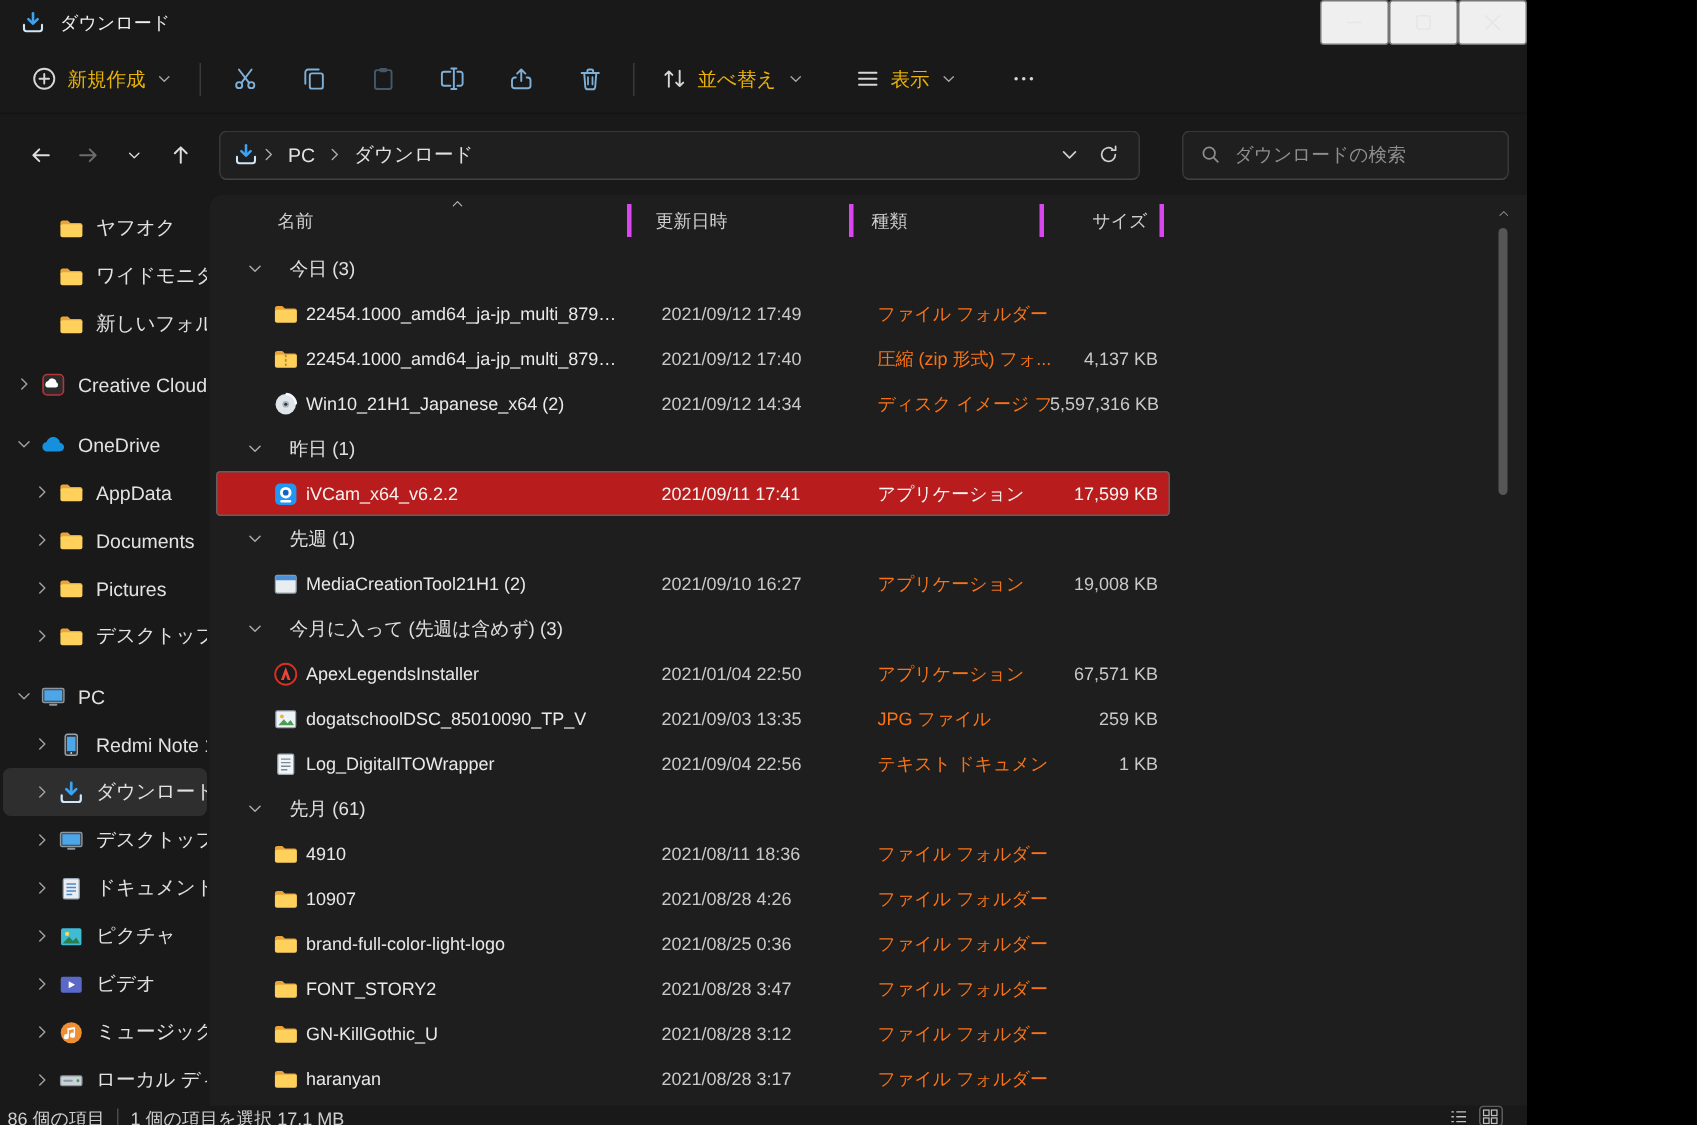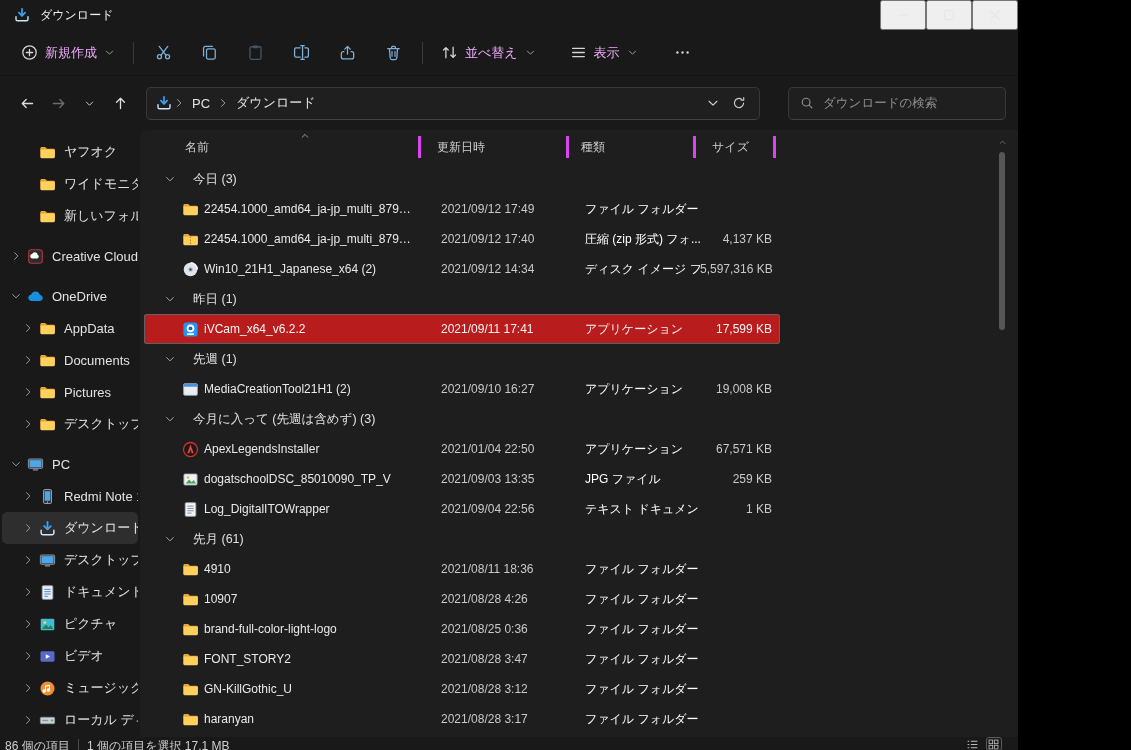--- a/index.html
+++ b/index.html
@@ -12,21 +12,21 @@
   .titlebar{height:30px;flex:0 0 30px;display:flex;align-items:center;padding-left:14px}
   .tb-ico,.tb-ico svg{width:16px;height:16px}
   .tb-ico{margin-right:10px}
   .tb-title{font-size:12px;color:#f0f0f0}
   .win-controls{margin-left:auto;display:flex;height:30px}
   .wc{width:46px;height:30px;display:flex;align-items:center;justify-content:center;color:#e6e6e6;cursor:default}
   .wc svg{width:10px;height:10px}
 
   
   .toolbar{height:46px;flex:0 0 46px;display:flex;align-items:center;padding:0 12px;border-bottom:1px solid #141414}
-  .tbtn{display:flex;align-items:center;gap:7px;background:none;border:none;color:#f0abfc;font:13px "Liberation Sans","DejaVu Sans",sans-serif;padding:7px 9px;border-radius:5px;cursor:default}
+  .tbtn{display:flex;align-items:center;gap:7px;background:none;border:none;color:#eab308;font:13px "Liberation Sans","DejaVu Sans",sans-serif;padding:7px 9px;border-radius:5px;cursor:default}
   .ibtn{width:40px;height:34px;display:flex;align-items:center;justify-content:center;border:none;background:none;border-radius:5px;cursor:default}
   .tico,.tico svg{width:17px;height:17px}
   .tico{color:#d6d6d6}
   .edit-ico{color:#7fb0d8}
   .disabled{opacity:.42}
   .chev-mini,.chev-mini svg{width:11px;height:11px}
   .chev-mini{color:#a6a6a6}
   .tsep{width:1px;height:22px;background:#3a3a3a;margin:0 9px}
   .icon-row{display:flex;gap:6px}
   .m16{margin-left:16px}
@@ -63,34 +63,34 @@
   .sb-ico{width:17px;height:17px;flex:0 0 17px;margin-right:8px}
   .sb-ico svg{width:17px;height:17px}
   .sb-label{overflow:hidden}
 
   .main{flex:1;background:#1e1e1e;border-radius:8px 0 0 0;position:relative;min-width:0}
   .colheader{height:34px;display:flex;align-items:center;position:relative;font-size:12px;color:#cfcfcf}
   .hcell{height:22px;line-height:22px;border-right:3px solid #d946ef;cursor:default}
   .h-name{width:281px;padding-left:45px}
   .h-date{width:148px;padding-left:16px}
   .h-type{width:127px;padding-left:12px}
-  .h-size{width:80px;padding-right:8px;text-align:center}
+  .h-size{width:80px;padding-right:8px;text-align:right}
   .sort-caret{position:absolute;left:160px;top:1px;width:10px;height:10px;color:#b5b5b5}
   .sort-caret svg{width:10px;height:10px}
 
   .group-header{height:30px;display:flex;align-items:center;padding-left:24px;gap:17px;font-size:12.5px;color:#e0e0e0;cursor:default}
   .g-chev{width:12px;height:12px;color:#a9a9a9}
   .g-chev svg{width:12px;height:12px}
   .file-row{display:grid;grid-template-columns:38px 22px 221px 148px 127px 80px;align-items:center;height:30px;width:636px;margin-left:4px;border-radius:3px;font-size:12px;cursor:default}
   .file-row.sel{background:#b91c1c;box-shadow:inset 0 0 0 1px #606060}
   .c-ico,.c-ico svg{width:17px;height:17px}
   .c-ico{justify-self:start}
   .c-name{color:#e9e9e9;white-space:nowrap;overflow:hidden;text-overflow:ellipsis;padding-right:10px}
   .c-date{padding-left:16px;color:#c9c9c9;white-space:nowrap;overflow:hidden}
-  .c-type{padding-left:12px;color:#ffffff;white-space:nowrap;overflow:hidden}
+  .c-type{padding-left:12px;color:#f97316;white-space:nowrap;overflow:hidden}
   .c-size{text-align:right;padding-right:8px;color:#c9c9c9;white-space:nowrap}
   .file-row.sel .c-name,.file-row.sel .c-date,.file-row.sel .c-type,.file-row.sel .c-size{color:#f4f4f4}
 
   .scrollbar{position:absolute;top:8px;right:11px;width:9px;bottom:18px}
   .sb-up{position:absolute;top:0;left:0;width:9px;height:9px;color:#808080}
   .sb-up svg{width:9px;height:9px}
   .thumb{position:absolute;top:14px;left:1px;width:6px;height:178px;background:#565656;border-radius:3px}
 
   
   .statusbar{position:absolute;left:0;right:0;bottom:0;height:13px;background:#191919;overflow:hidden;display:flex;align-items:flex-start;padding:0 5px;font-size:12px;color:#cfcfcf;z-index:5}

